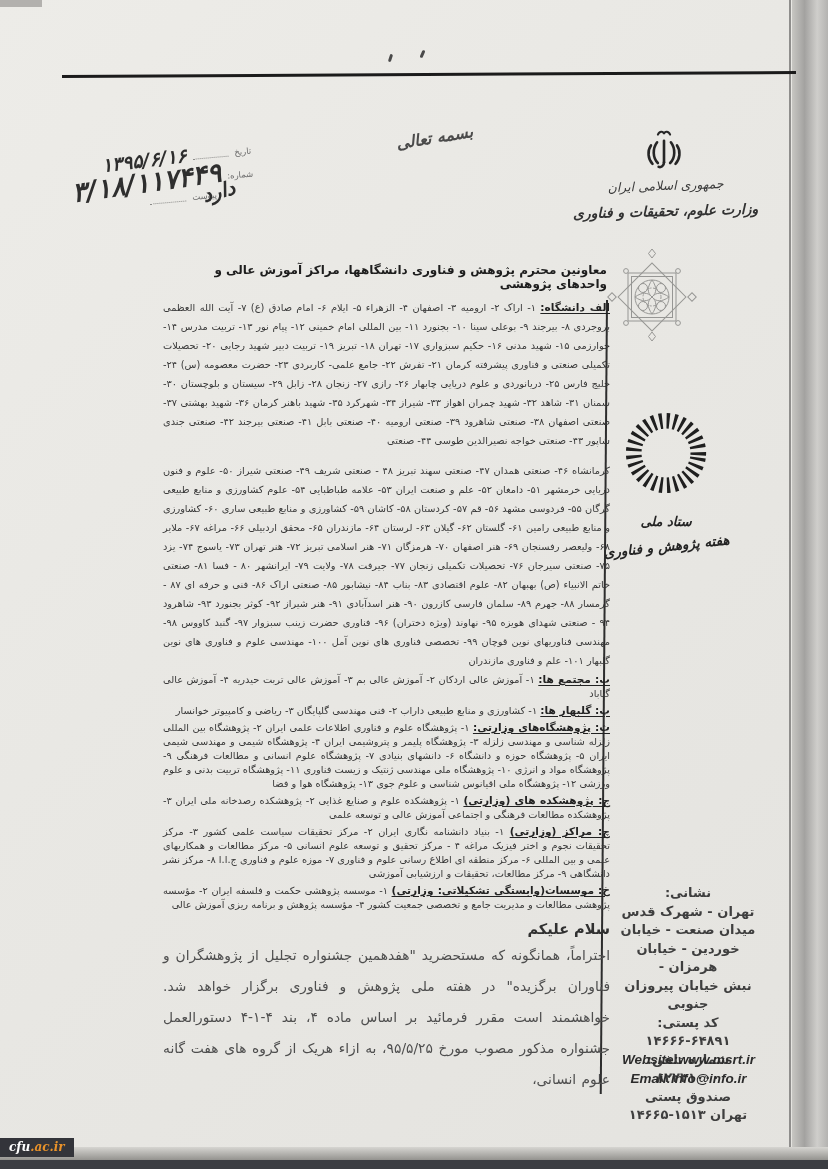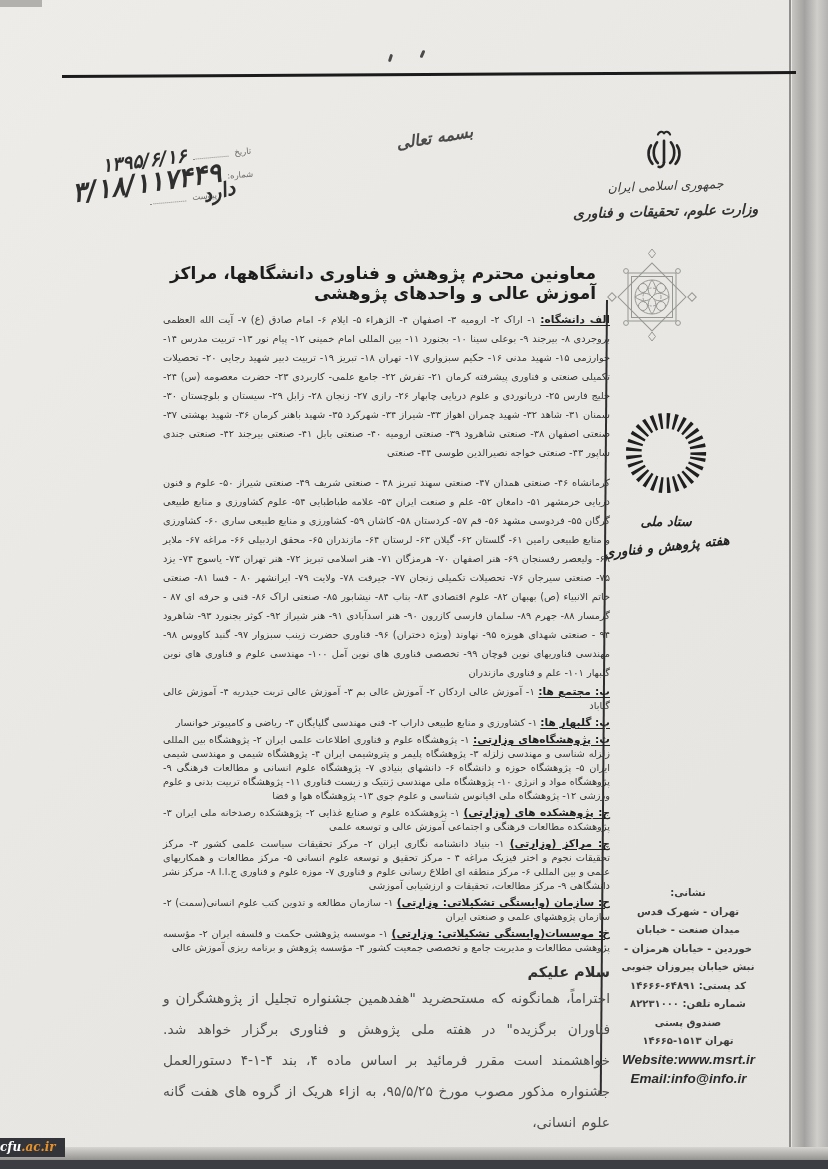--- a/index.html
+++ b/index.html
@@ -43,39 +43,39 @@
   
   .ornament{position:absolute;left:602px;top:246px;width:100px;height:102px;}
   .vline{position:absolute;left:606px;top:300px;width:2px;height:794px;background:#2d2d2d;
         transform:rotate(0.45deg);transform-origin:top center;}
   .ring-logo{position:absolute;left:621px;top:408px;width:90px;height:90px;}
   .ring-cap1{position:absolute;left:600px;top:514px;width:132px;text-align:center;font-size:13px;
         font-style:italic;font-weight:bold;color:#242424;direction:rtl;}
   .ring-cap2{position:absolute;left:584px;top:538px;width:165px;text-align:center;font-size:13.5px;
         font-style:italic;font-weight:bold;color:#242424;direction:rtl;transform:rotate(-6deg);}
   .address{position:absolute;left:614px;top:884px;width:148px;direction:rtl;text-align:center;
-        font-size:10px;font-weight:bold;color:#3f3f3f;line-height:18.5px;}
+        font-size:13px;font-weight:bold;color:#3f3f3f;line-height:18.5px;}
   .latin-links{position:absolute;left:596px;top:1050px;width:185px;text-align:center;
         font-family:Liberation Sans, sans-serif;font-style:italic;font-weight:bold;font-size:13.5px;
         color:#2c2c2c;line-height:19px;}
 
   
   .main{position:absolute;left:163px;top:263px;width:447px;direction:rtl;color:#383838;}
-  .title{font-size:17px;font-weight:bold;color:#1d1d1d;margin:0 14px 7px 0;text-align:right;}
+  .title{font-size:12px;font-weight:bold;color:#1d1d1d;margin:0 3px 7px 0;text-align:right;}
   .sec{font-size:9.8px;line-height:19px;text-align:justify;margin:0 0 2px 0;}
   .sec.cont{margin-top:11px;}
   .sec.wide{line-height:14px;}
   .sec b{text-decoration:underline;text-underline-offset:2px;color:#222;font-size:10.6px;}
   .salutation{font-size:14.5px;font-weight:bold;color:#303030;margin:9px 0 3px 0;}
   .body-text{font-size:13.8px;line-height:31px;text-align:justify;color:#4e4e4e;margin:0;word-spacing:1px;}
 
   
   .watermark{position:absolute;left:0;top:1138px;background:#33343a;color:#fff;
         font-family:"DejaVu Serif",serif;font-style:italic;font-weight:bold;font-size:12px;
-        padding:2px 9px 3px 0;}
+        padding:2px 9px 3px 9px;}
   .watermark .accent{color:#e8922a;}
 </style>
 </head>
 <body>
 
 <div class="page">
 
   <div class="right-band"></div>
   <div class="right-edge-line"></div>
   <div class="corner-smudge"></div>
@@ -179,21 +179,20 @@
 
     <p class="sec wide"><b>پ: گلبهار ها:</b> <span>۱- کشاورزی و منابع طبیعی داراب ۲- فنی مهندسی گلپایگان ۳- ریاضی و کامپیوتر خوانسار</span></p>
 
 
     <p class="sec wide"><b>ث: پژوهشگاه‌های وزارتی:</b> <span>۱- پژوهشگاه علوم و فناوری اطلاعات علمی ایران ۲- پژوهشگاه بین المللی زلزله شناسی و مهندسی زلزله ۳- پژوهشگاه پلیمر و پتروشیمی ایران ۴- پژوهشگاه شیمی و مهندسی شیمی ایران ۵- پژوهشگاه حوزه و دانشگاه ۶- دانشهای بنیادی ۷- پژوهشگاه علوم انسانی و مطالعات فرهنگی ۹- پژوهشگاه مواد و انرژی ۱۰- پژوهشگاه ملی مهندسی ژنتیک و زیست فناوری ۱۱- پژوهشگاه تربیت بدنی و علوم ورزشی ۱۲- پژوهشگاه ملی اقیانوس شناسی و علوم جوی ۱۳- پژوهشگاه هوا و فضا</span></p>
 
     <p class="sec wide"><b>ج: پژوهشکده های (وزارتی)</b> <span>۱- پژوهشکده علوم و صنایع غذایی ۲- پژوهشکده رصدخانه ملی ایران ۳- پژوهشکده مطالعات فرهنگی و اجتماعی آموزش عالی و توسعه علمی</span></p>
 
     <p class="sec wide"><b>چ: مراکز (وزارتی)</b> <span>۱- بنیاد دانشنامه نگاری ایران ۲- مرکز تحقیقات سیاست علمی کشور ۳- مرکز تحقیقات نجوم و اختر فیزیک مراغه ۴ - مرکز تحقیق و توسعه علوم انسانی ۵- مرکز مطالعات و همکاریهای علمی و بین المللی ۶- مرکز منطقه ای اطلاع رسانی علوم و فناوری ۷- موزه علوم و فناوری ج.ا.ا ۸- مرکز نشر دانشگاهی ۹- مرکز مطالعات، تحقیقات و ارزشیابی آموزشی</span></p>
 
-    <p class="sec wide"><b>ح: سازمان (وابستگی تشکیلاتی: وزارتی)</b> <span>۱- سازمان مطالعه و تدوین کتب علوم انسانی(سمت) ۲- سازمان پژوهشهای علمی و صنعتی ایران</span></p>
 
     <p class="sec wide"><b>خ: موسسات(وابستگی تشکیلاتی: وزارتی)</b> <span>۱- موسسه پژوهشی حکمت و فلسفه ایران ۲- مؤسسه پژوهشی مطالعات و مدیریت جامع و تخصصی جمعیت کشور ۴- مؤسسه پژوهش و برنامه ریزی آموزش عالی</span></p>
 
     <p class="salutation">سلام علیکم</p>
     <p class="body-text">احتراماً، همانگونه که مستحضرید "هفدهمین جشنواره تجلیل از پژوهشگران و فناوران برگزیده" در هفته ملی پژوهش و فناوری برگزار خواهد شد. خواهشمند است مقرر فرمائید بر اساس ماده ۴، بند ۴-۱-۴ دستورالعمل جشنواره مذکور مصوب مورخ ۹۵/۵/۲۵، به ازاء هریک از گروه های هفت گانه علوم انسانی،</p>
   </div>
 
   <div class="bottom-fade"></div>
   <div class="bottom-bar"></div>
   <div class="watermark"><span>cfu</span><span class="accent">.ac.ir</span></div>

